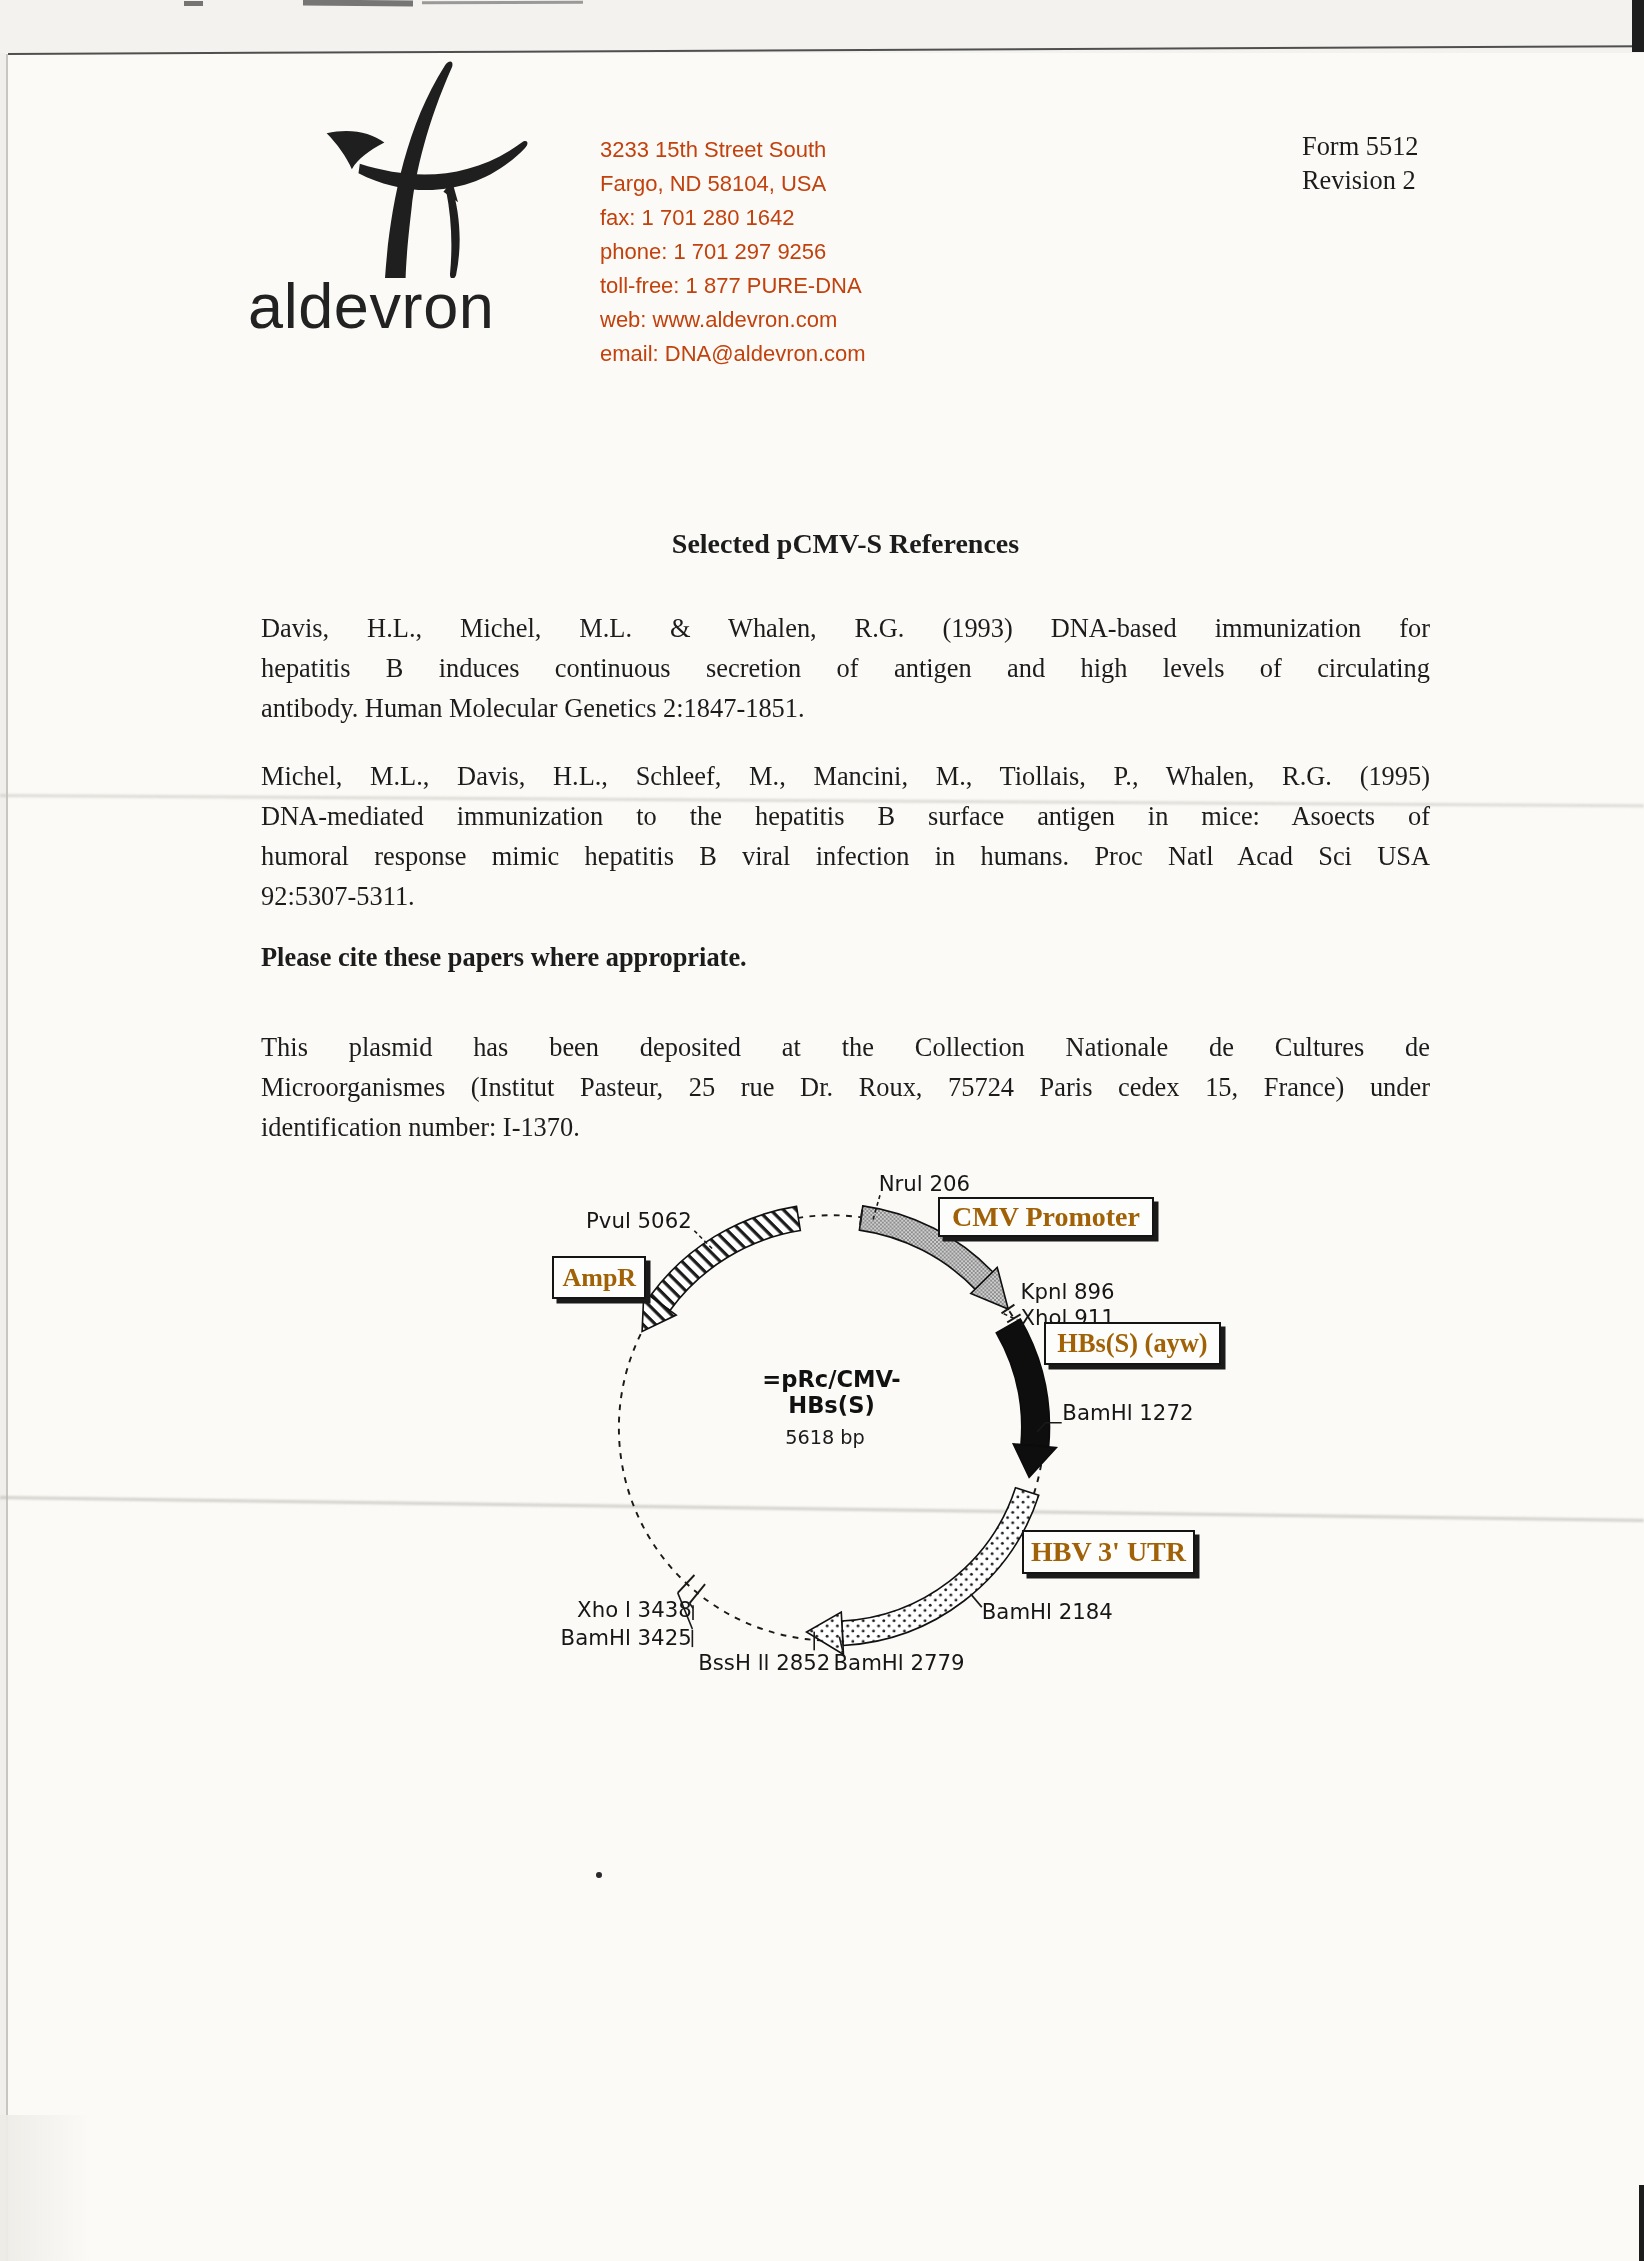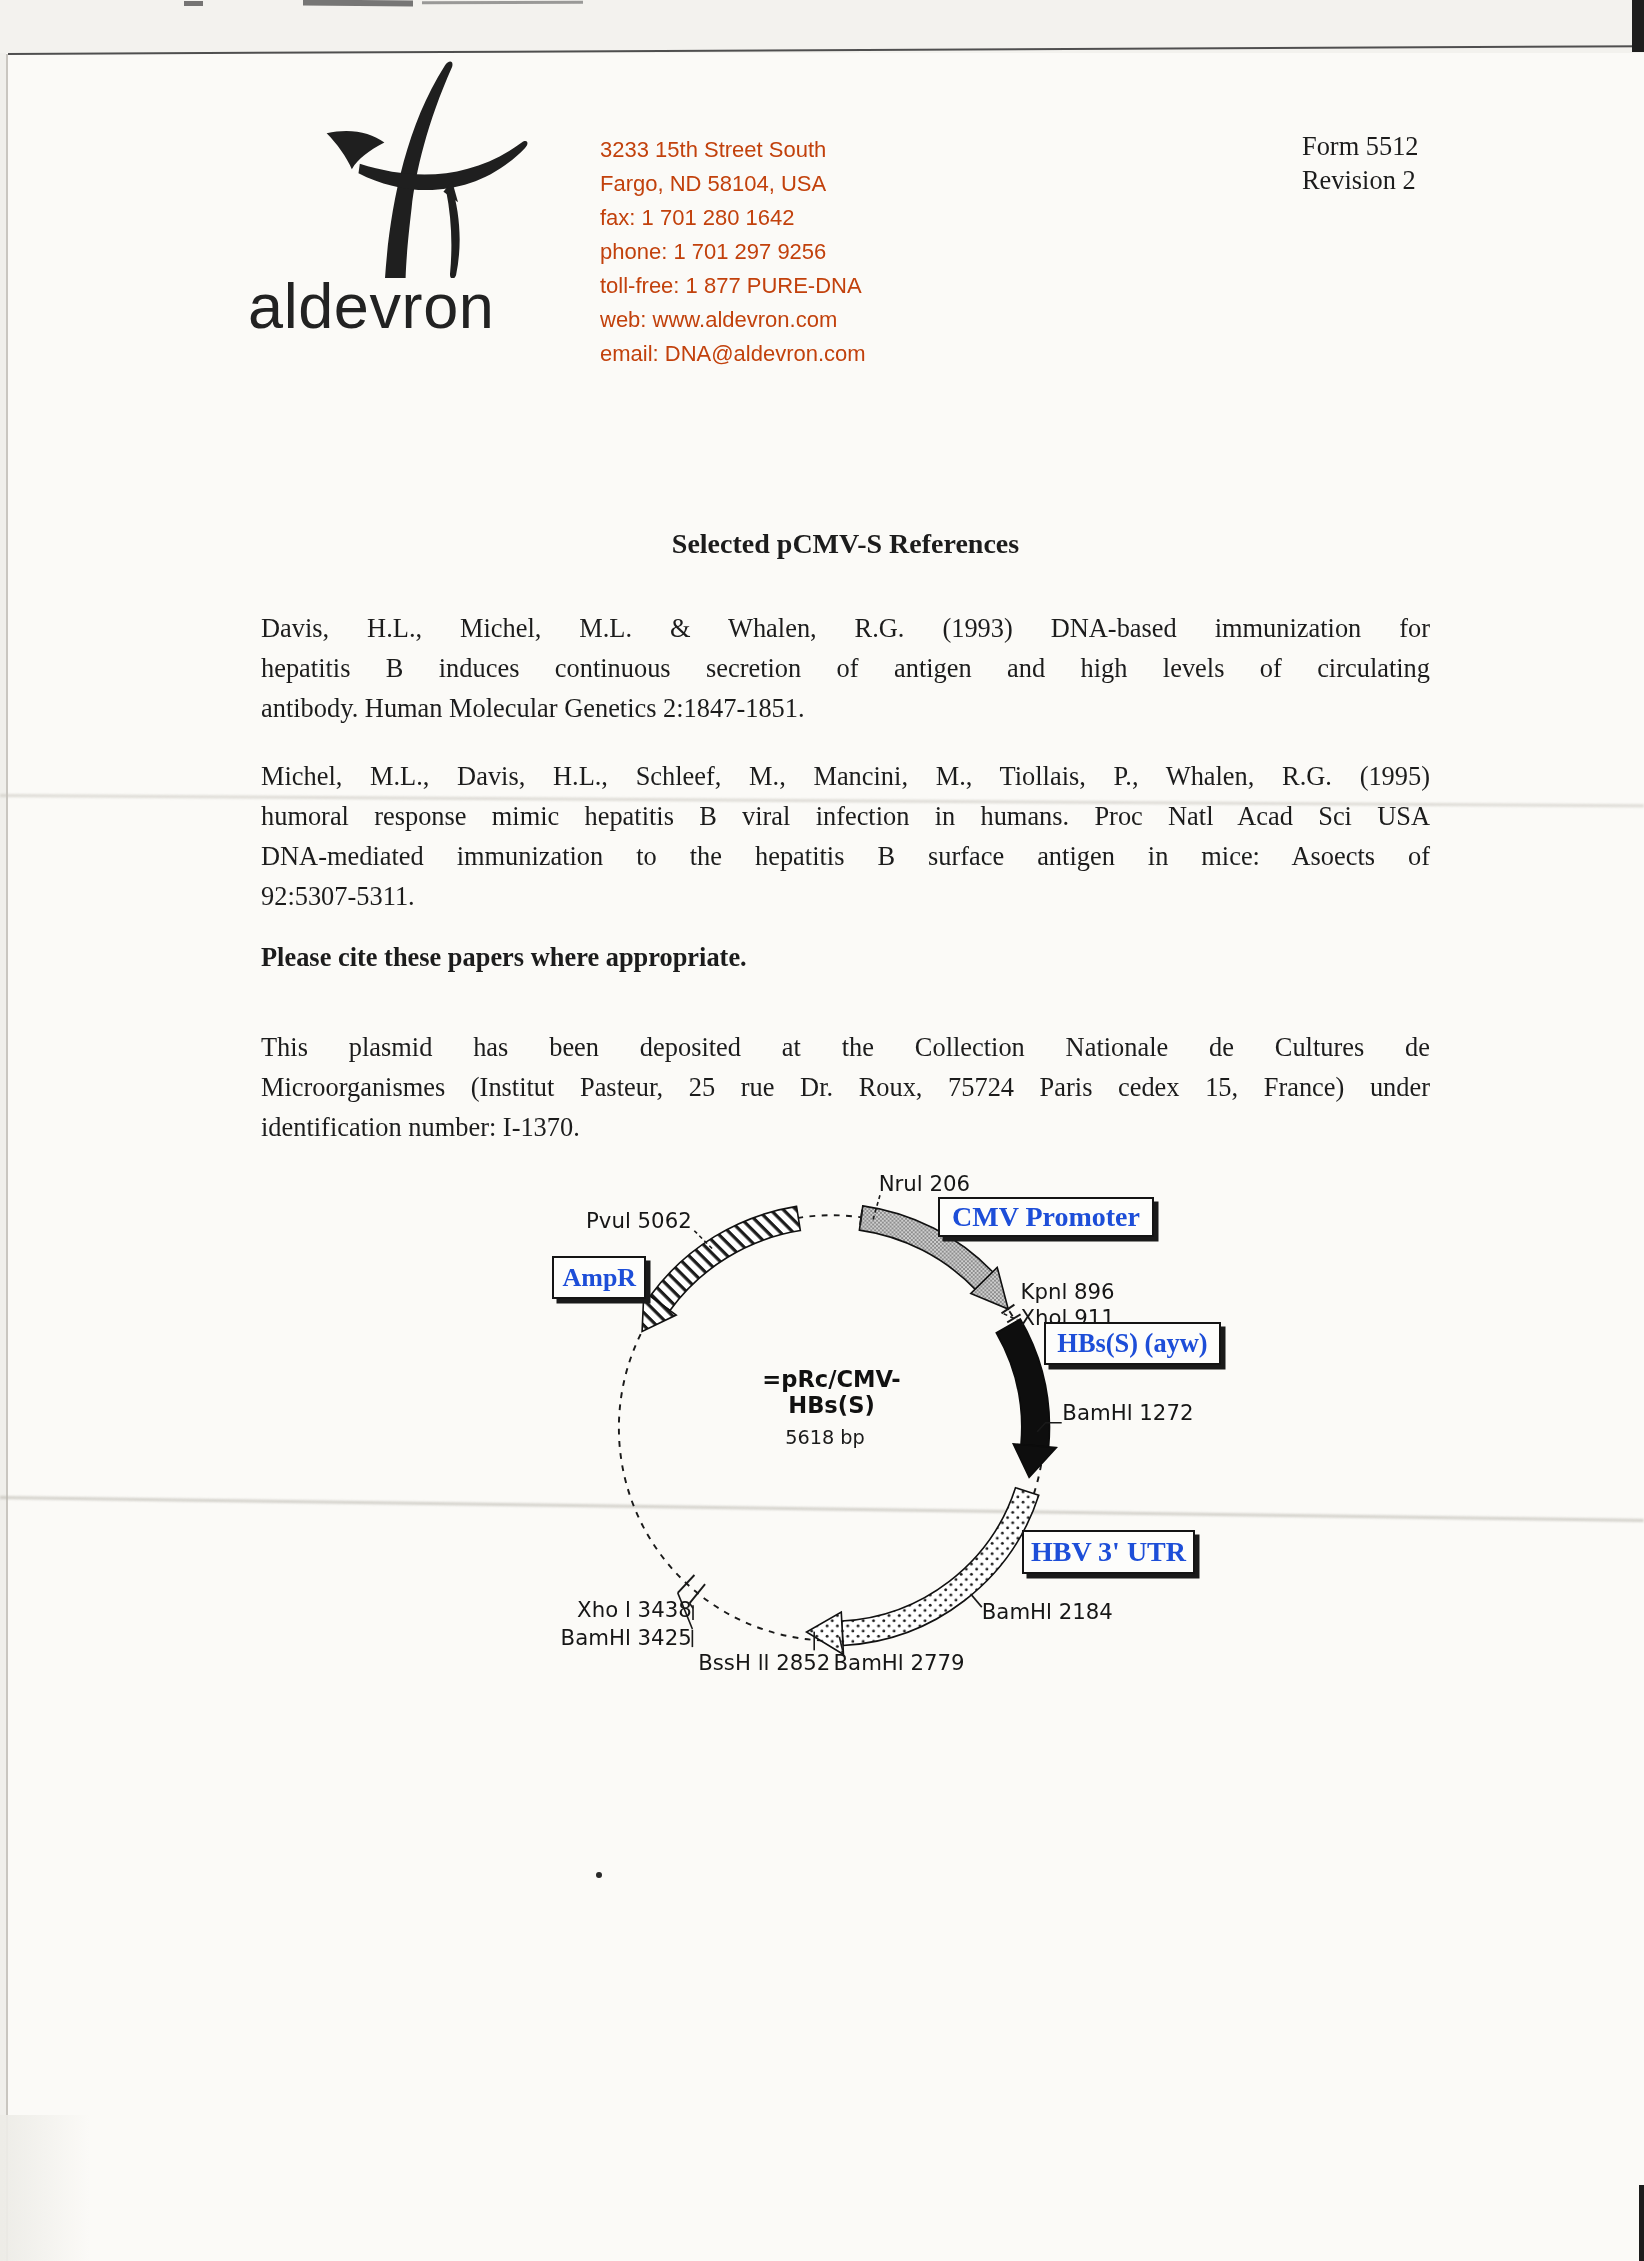--- a/index.html
+++ b/index.html
@@ -35,21 +35,21 @@
              font-size:28px;font-weight:bold;}
   .para{position:absolute;left:261px;width:1169px;font-size:26.4px;line-height:40px;}
   .jline{text-align:justify;text-align-last:justify;}
   .jlast{text-align:left;}
   .cite-note{position:absolute;left:261px;top:942px;width:1169px;font-size:26.4px;font-weight:bold;}
   
   .diagram{position:absolute;left:551px;top:1154px;width:674px;height:535px;}
   .diagram svg{position:absolute;left:0;top:0;}
   .diagram svg text{font-family:"DejaVu Sans",sans-serif;font-size:33px;fill:#161616;}
   .fbox{position:absolute;background:#fdfdfb;border:2.6px solid #141414;box-shadow:4.5px 4.5px 0 #1a1a1a;
-        font-weight:bold;color:#1d4ed8;display:flex;align-items:center;justify-content:center;
+        font-weight:bold;color:#a16207;display:flex;align-items:center;justify-content:center;
         font-family:"Liberation Serif",serif;}
   .fbox-cmv {left:387px;top:43px; width:212px;height:36px;font-size:28px;}
   .fbox-ampr{left:1.3px;  top:102px;width:90px;height:39px;font-size:26px;}
   .fbox-hbs {left:493px;top:168px;width:173px;height:39px;font-size:26.4px;}
   .fbox-hbv {left:471px;top:376px;width:169px;height:40px;font-size:28px;}
   .plasmid-name{position:absolute;left:171px;top:212px;width:219px;text-align:center;
                 font-family:"DejaVu Sans",sans-serif;font-weight:bold;font-size:22.6px;color:#111;}
   .plasmid-size{position:absolute;left:171px;top:253px;width:206px;text-align:center;
                 font-family:"DejaVu Sans",sans-serif;font-size:19.3px;color:#1a1a1a;margin-top:19px;}
 </style>
@@ -105,22 +105,22 @@
   <div class="doc-title">Selected pCMV-S References</div>
 
   <div class="para" style="top:608px">
     <div class="jline">Davis, H.L., Michel, M.L. &amp; Whalen, R.G. (1993) DNA-based immunization for</div>
     <div class="jline">hepatitis B induces  continuous secretion of antigen and high levels of circulating</div>
     <div class="jlast">antibody. Human Molecular Genetics 2:1847-1851.</div>
   </div>
 
   <div class="para" style="top:756px">
     <div class="jline">Michel, M.L., Davis, H.L., Schleef, M., Mancini, M., Tiollais, P., Whalen, R.G. (1995)</div>
+    <div class="jline">DNA-mediated immunization to the hepatitis B surface antigen in mice: Asoects of</div>
     <div class="jline">humoral response mimic hepatitis B viral infection in humans. Proc Natl Acad Sci USA</div>
-    <div class="jline">DNA-mediated immunization to the hepatitis B surface antigen in mice: Asoects of</div>
     <div class="jlast">92:5307-5311.</div>
   </div>
 
   <div class="cite-note">Please cite these papers where appropriate.</div>
 
   <div class="para" style="top:1027px">
     <div class="jline">This plasmid has been deposited at the Collection Nationale de Cultures de</div>
     <div class="jline">Microorganismes (Institut Pasteur, 25 rue Dr. Roux, 75724 Paris cedex 15, France) under</div>
     <div class="jlast">identification number: I-1370.</div>
   </div>

